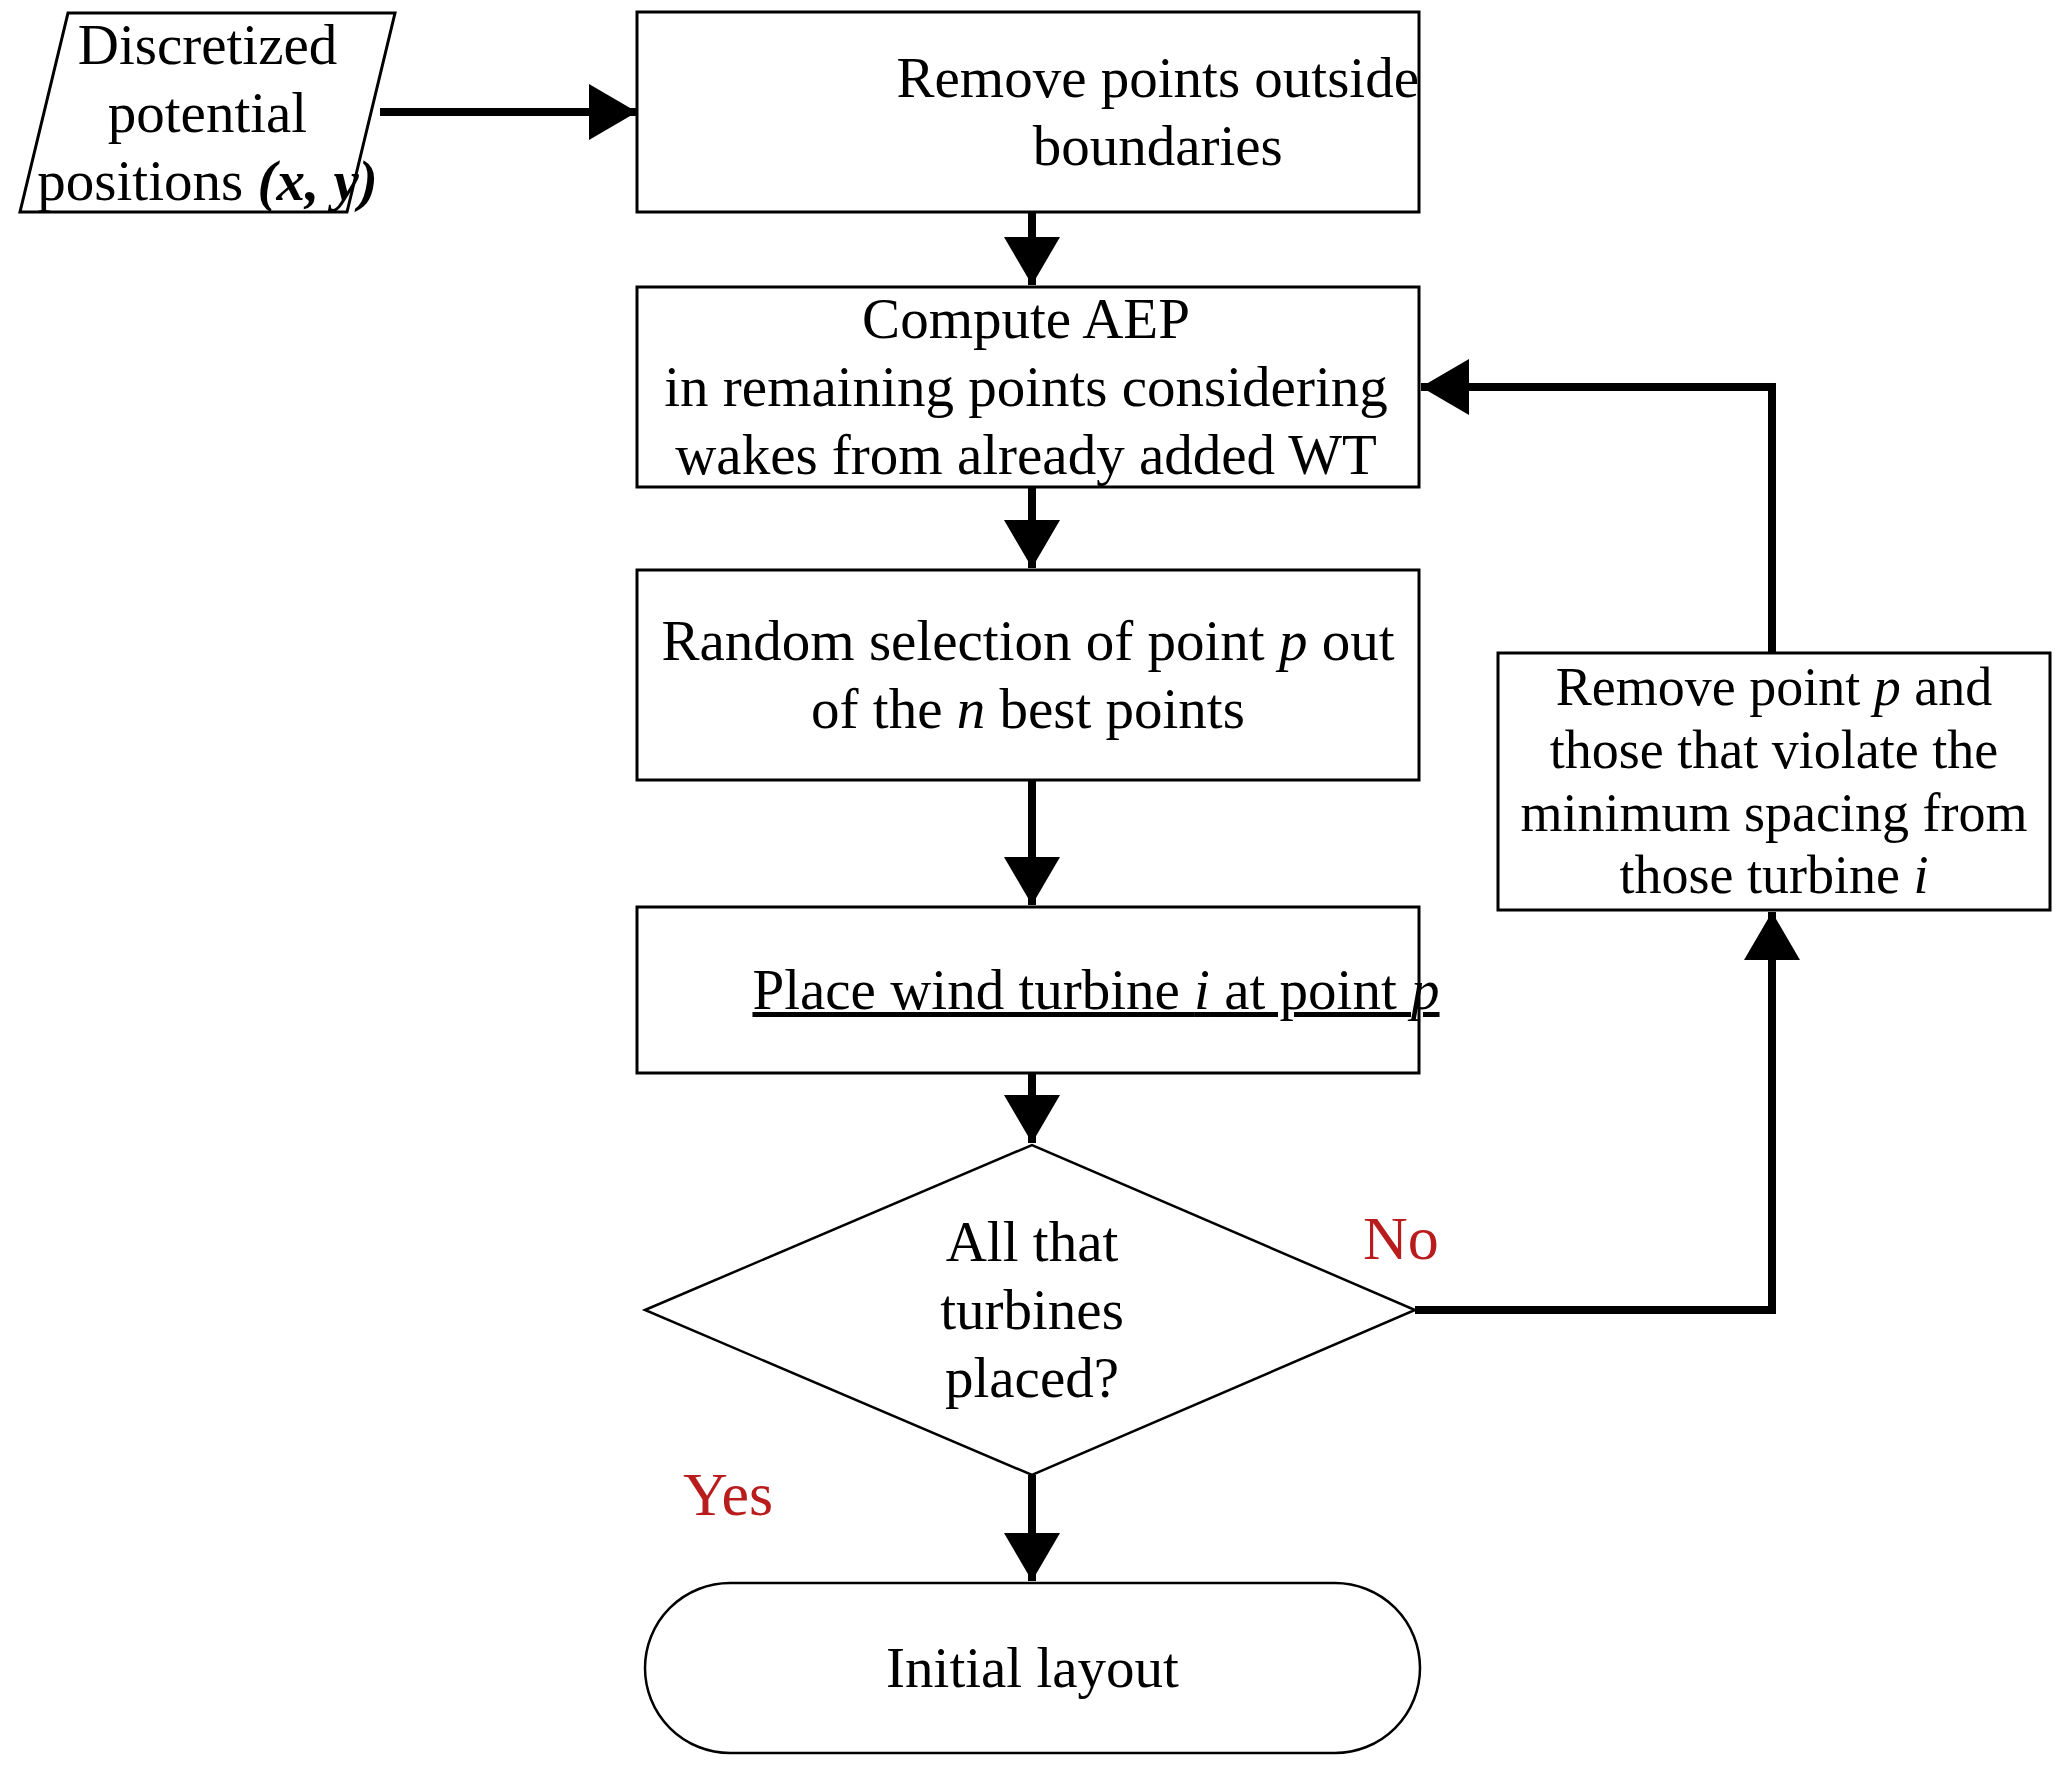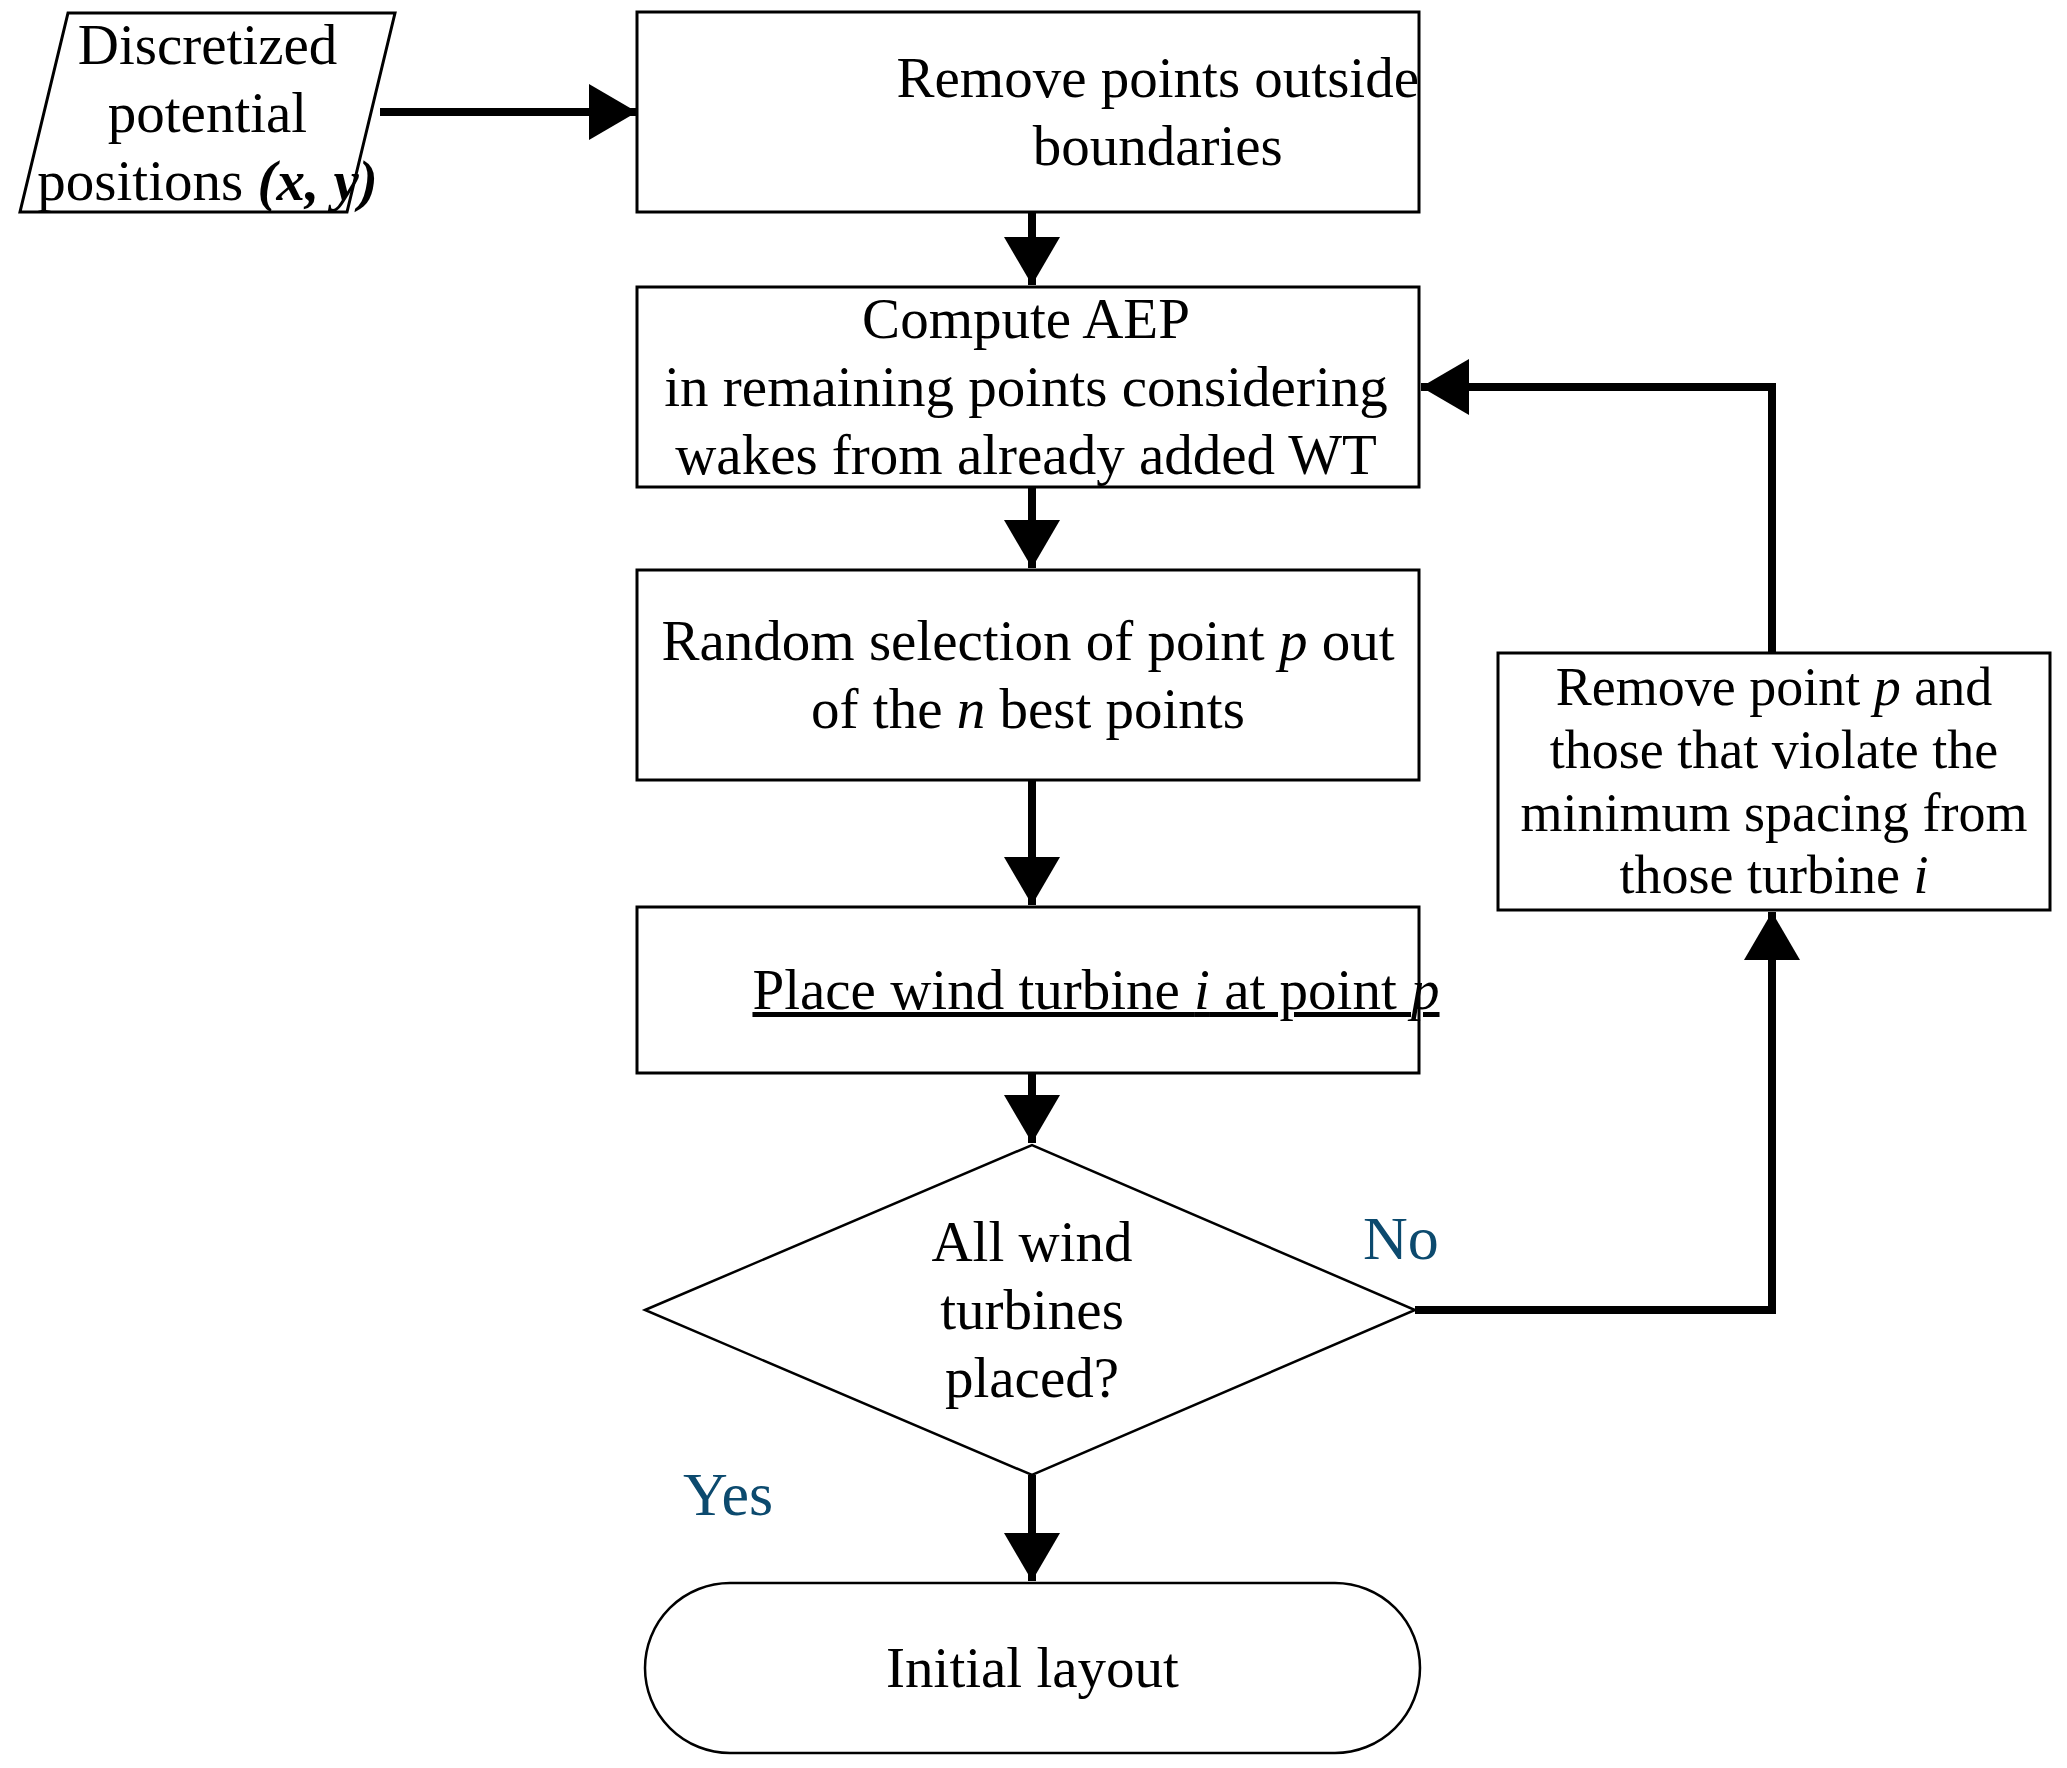--- a/index.html
+++ b/index.html
@@ -33,21 +33,21 @@
   }
   .label.small {
     font-size: 54px;
     line-height: 1.16;
   }
   .edge-label {
     position: absolute;
     font-size: 62px;
     line-height: 1;
     white-space: nowrap;
-    color: #0c4a6e;
+    color: #b91c1c;
   }
 </style>
 </head>
 <body>
 
 <div class="canvas">
 
   <svg class="layer" width="2067" height="1768" viewBox="0 0 2067 1768">
     <defs>
       <marker id="ah" markerUnits="strokeWidth" markerWidth="6" markerHeight="7" refX="6" refY="3.5" orient="auto">
@@ -88,21 +88,21 @@
 
   <div class="label" style="left:637px; top:570px; width:782px; height:210px;">
       <span><span>Random selection of point </span><span style="font-style: italic;">p</span><span> out</span><br><span>of the </span><span style="font-style: italic;">n</span><span> best points</span></span>
     </div>
 
   <div class="label" style="left:637px; top:907px; width:918px; height:166px;text-decoration:underline;">
       <span><span>Place wind turbine </span><span style="font-style: italic;">i</span><span> at point </span><span style="font-style: italic;">p</span></span>
     </div>
 
   <div class="label" style="left:832px; top:1165px; width:400px; height:290px;">
-      <span><span>All wind</span><br><span>turbines</span><br><span>placed?</span></span>
+      <span><span>All that</span><br><span>turbines</span><br><span>placed?</span></span>
     </div>
 
   <div class="label small" style="left:1498px; top:653px; width:552px; height:257px;">
       <span><span>Remove point </span><span style="font-style: italic;">p</span><span> and</span><br><span>those that violate the</span><br><span>minimum spacing from</span><br><span>those turbine </span><span style="font-style: italic;">i</span></span>
     </div>
 
   <div class="label" style="left:645px; top:1583px; width:775px; height:170px;">
       <span><span>Initial layout</span></span>
     </div>
 

